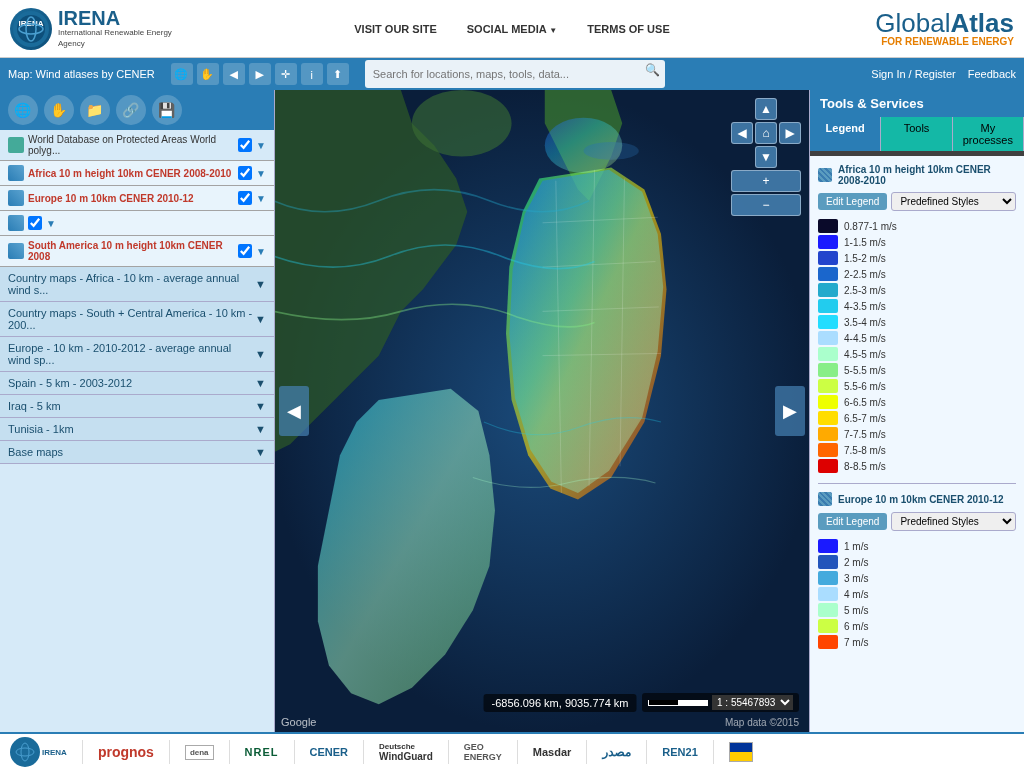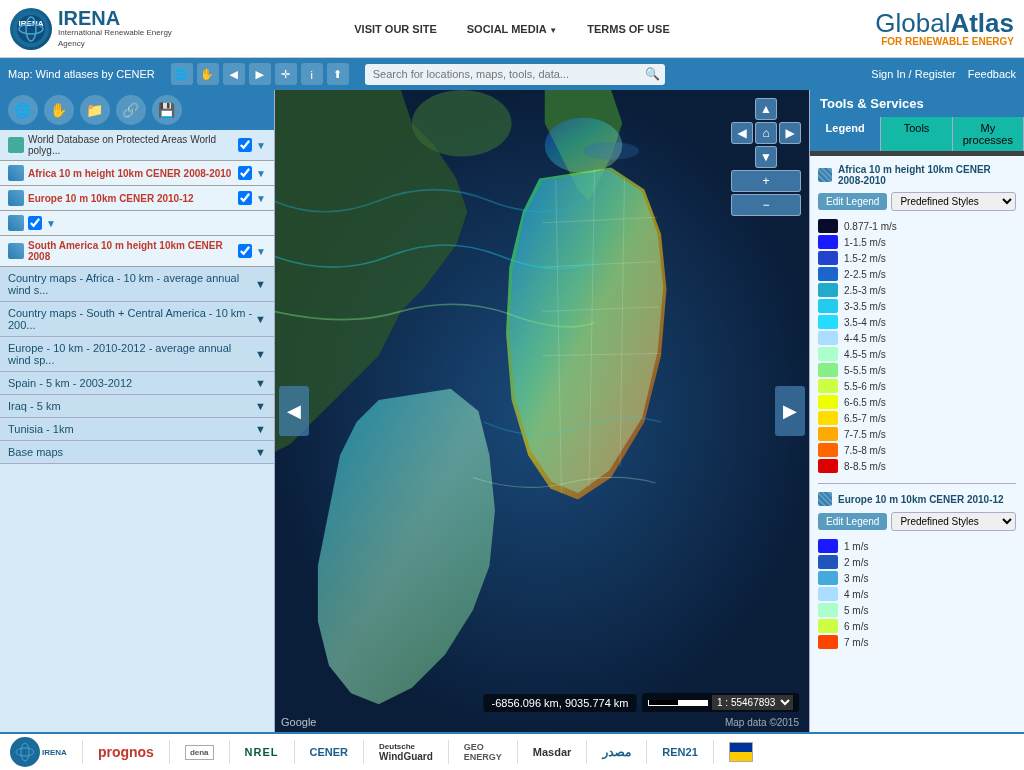--- a/index.html
+++ b/index.html
@@ -55,21 +55,21 @@
       color: white; font-size: 11px; cursor: pointer;
     }
     #search-bar {
       flex: 1;
       max-width: 300px;
       margin-left: 10px;
       position: relative;
     }
     #search-bar input {
       width: 100%;
-      height: 21px;
+      height: 28px;
       border: none;
       border-radius: 3px;
       padding: 0 24px 0 8px;
       font-size: 11px;
       background: rgba(255,255,255,0.9);
     }
     .search-icon-btn {
       position: absolute; right: 4px; top: 3px;
       color: #666; font-size: 12px;
     }
@@ -540,21 +540,21 @@
         <div class="color-row">
             <div class="color-swatch" style="background:#1a66cc;"></div>
             <span class="color-label">2-2.5 m/s</span>
           </div>
         <div class="color-row">
             <div class="color-swatch" style="background:#22aacc;"></div>
             <span class="color-label">2.5-3 m/s</span>
           </div>
         <div class="color-row">
             <div class="color-swatch" style="background:#22ccee;"></div>
-            <span class="color-label">3-3.5 m/s</span>
+            <span class="color-label">4-3.5 m/s</span>
           </div>
         <div class="color-row">
             <div class="color-swatch" style="background:#22ddff;"></div>
             <span class="color-label">3.5-4 m/s</span>
           </div>
         <div class="color-row">
             <div class="color-swatch" style="background:#aaddff;"></div>
             <span class="color-label">4-4.5 m/s</span>
           </div>
         <div class="color-row">

